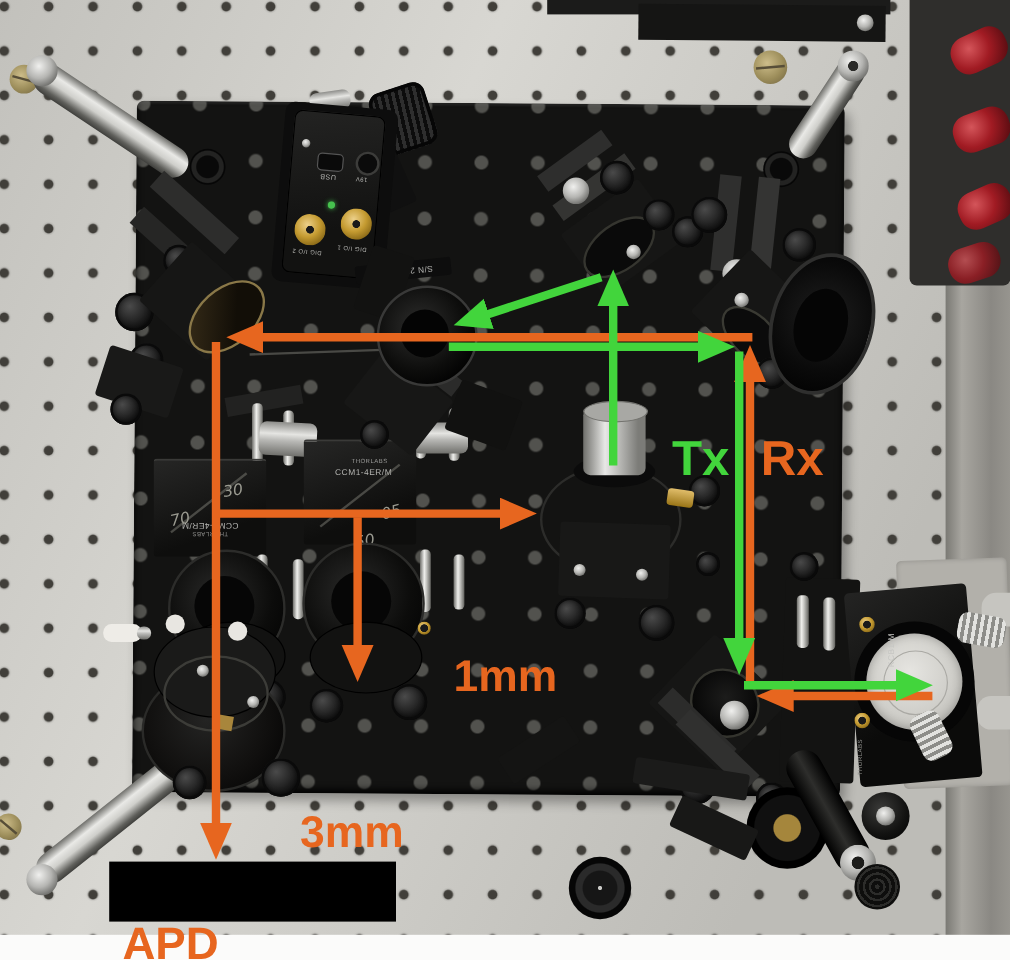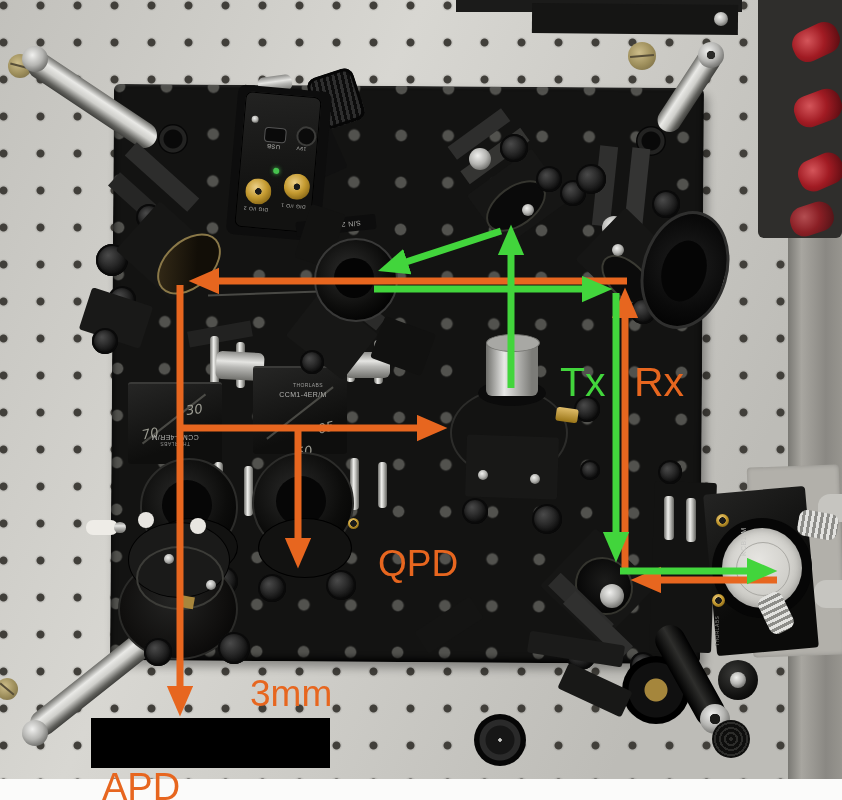--- a/index.html
+++ b/index.html
@@ -28,21 +28,21 @@
   .rod{background:linear-gradient(180deg,#6f6f6b,#e9e9e6 30%,#cfcfcb 55%,#5f5f5b 85%,#3f3f3c);border-radius:13px;}
   .ellipse{border-radius:50%;}
   .gold{border-radius:50%;background:radial-gradient(circle,#1a1a1a 0 3px,transparent 3.5px),
         radial-gradient(circle at 40% 35%,#ecd08a,#c59b31 45%,#7d5e12 85%);}
   .red{border-radius:14px;background:radial-gradient(circle at 35% 35%,#d4555a,#a11b23 45%,#5c0d12 88%);}
   .screw{border-radius:50%;background:radial-gradient(circle at 40% 38%,#cdbd8a,#9c8d5a 55%,#6f6340);}
   .slot{background:#574e38;}
   .chalk{color:#9a9a90;font-style:italic;font-size:13px;font-family:"DejaVu Sans",sans-serif;}
   .devtxt{color:#b5b5b2;letter-spacing:.4px;white-space:nowrap;}
   .r180{transform:rotate(180deg);}
-  .lbl{position:absolute;font-weight:normal;line-height:1;white-space:pre;z-index:60;}
+  .lbl{position:absolute;font-weight:bold;line-height:1;white-space:pre;z-index:60;}
   .org{color:var(--rx,#e7661f);}
   .grn{color:var(--tx,#42d53c);}
   #beams{position:absolute;left:0;top:0;z-index:50;}
   .bar{position:absolute;background:#000;z-index:55;}
 </style>
 </head>
 <body>
 
 <div id="scene">
 
@@ -315,21 +315,21 @@
         <line x1="374" y1="289" x2="583" y2="289" stroke="#42d53c" stroke-width="7" marker-end="url(#head-tx)"></line>
         <line x1="616" y1="293" x2="616" y2="533" stroke="#42d53c" stroke-width="7" marker-end="url(#head-tx)"></line>
         <line x1="620" y1="571" x2="748" y2="571" stroke="#42d53c" stroke-width="7" marker-end="url(#head-tx)"></line>
       </g>
   </svg>
 
   <div class="bar" style="left:91px;top:718px;width:239px;height:50px;"></div>
   <div class="lbl grn" style="left:560px;top:362px;font-size:41px;">Tx</div>
   <div class="lbl org" style="left:634px;top:362px;font-size:41px;">Rx</div>
   <div class="lbl org" style="left:378px;top:446px;font-size:37px;line-height:47px;">
-    <div>QPD</div>
+    <div>1mm</div>
   </div>
   <div class="lbl org" style="left:250px;top:576px;font-size:37px;line-height:47px;">
     <div>3mm</div>
     
   </div>
   <div class="lbl org" style="left:102px;top:768px;font-size:38px;">APD</div>
 
 </div>
 
 </body></html>

